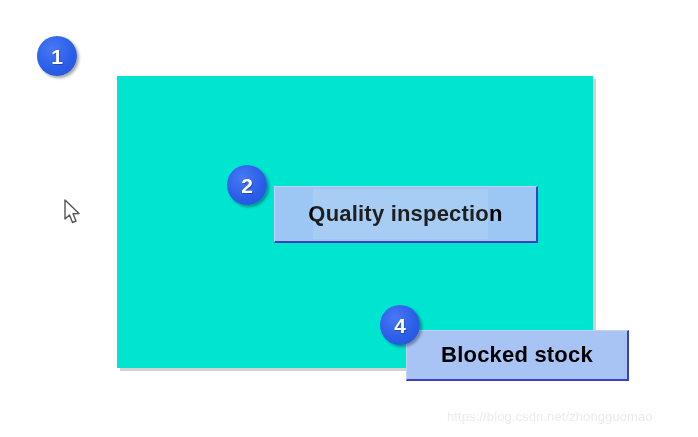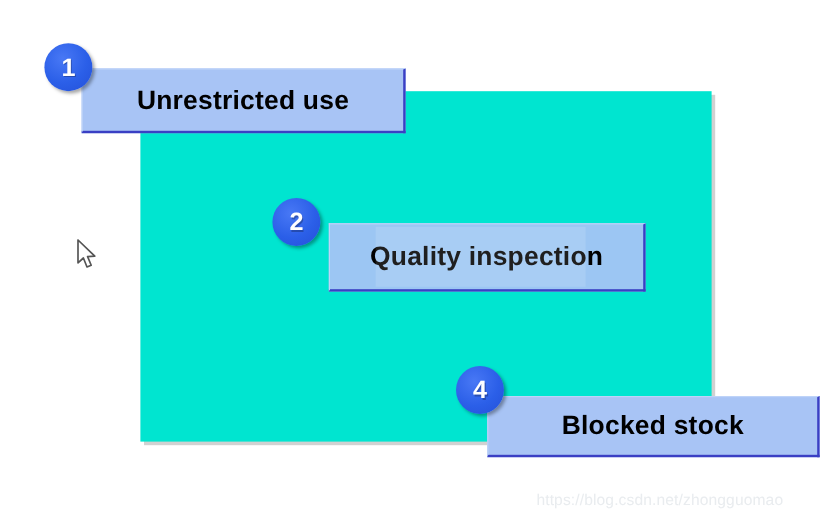--- a/index.html
+++ b/index.html
@@ -57,21 +57,21 @@
     left: 38px;
     right: 48px;
     top: 2px;
     bottom: 2px;
     background: rgba(255,255,255,0.12);
     pointer-events: none;
   }
 
   #box-1 { left: 68px;  top: 57px;  width: 270px; height: 54px; }
   #box-2 { left: 250px; top: 186px; width: 264px; height: 57px; margin-left: 24px; }
-  #box-3 { left: 406px; top: 330px; width: 277px; height: 51px; }
+  #box-3 { left: 406px; top: 330px; width: 223px; height: 51px; }
 
   
   .badge {
     position: absolute;
     width: 40px;
     height: 40px;
     border-radius: 50%;
     background: radial-gradient(circle at 38% 32%, #4878f5 0%, #2b5fe8 55%, #2450d8 100%);
     box-shadow: 2px 2px 3px rgba(0,0,0,0.35);
     display: flex;
@@ -110,23 +110,20 @@
     letter-spacing: 0.1px;
   }
 </style>
 </head>
 <body>
 
 <div id="canvas">
 
   <div class="backdrop"></div>
 
-  <div class="box" id="box-1">
-    <span class="box-label">Unrestricted use</span>
-  </div>
   <div class="badge" id="badge-1">
     <span class="badge-number">1</span>
   </div>
 
   <div class="box box-translucent" id="box-2">
     <span class="box-label">Quality inspection</span>
   </div>
   <div class="badge" id="badge-2">
     <span class="badge-number">2</span>
   </div>

